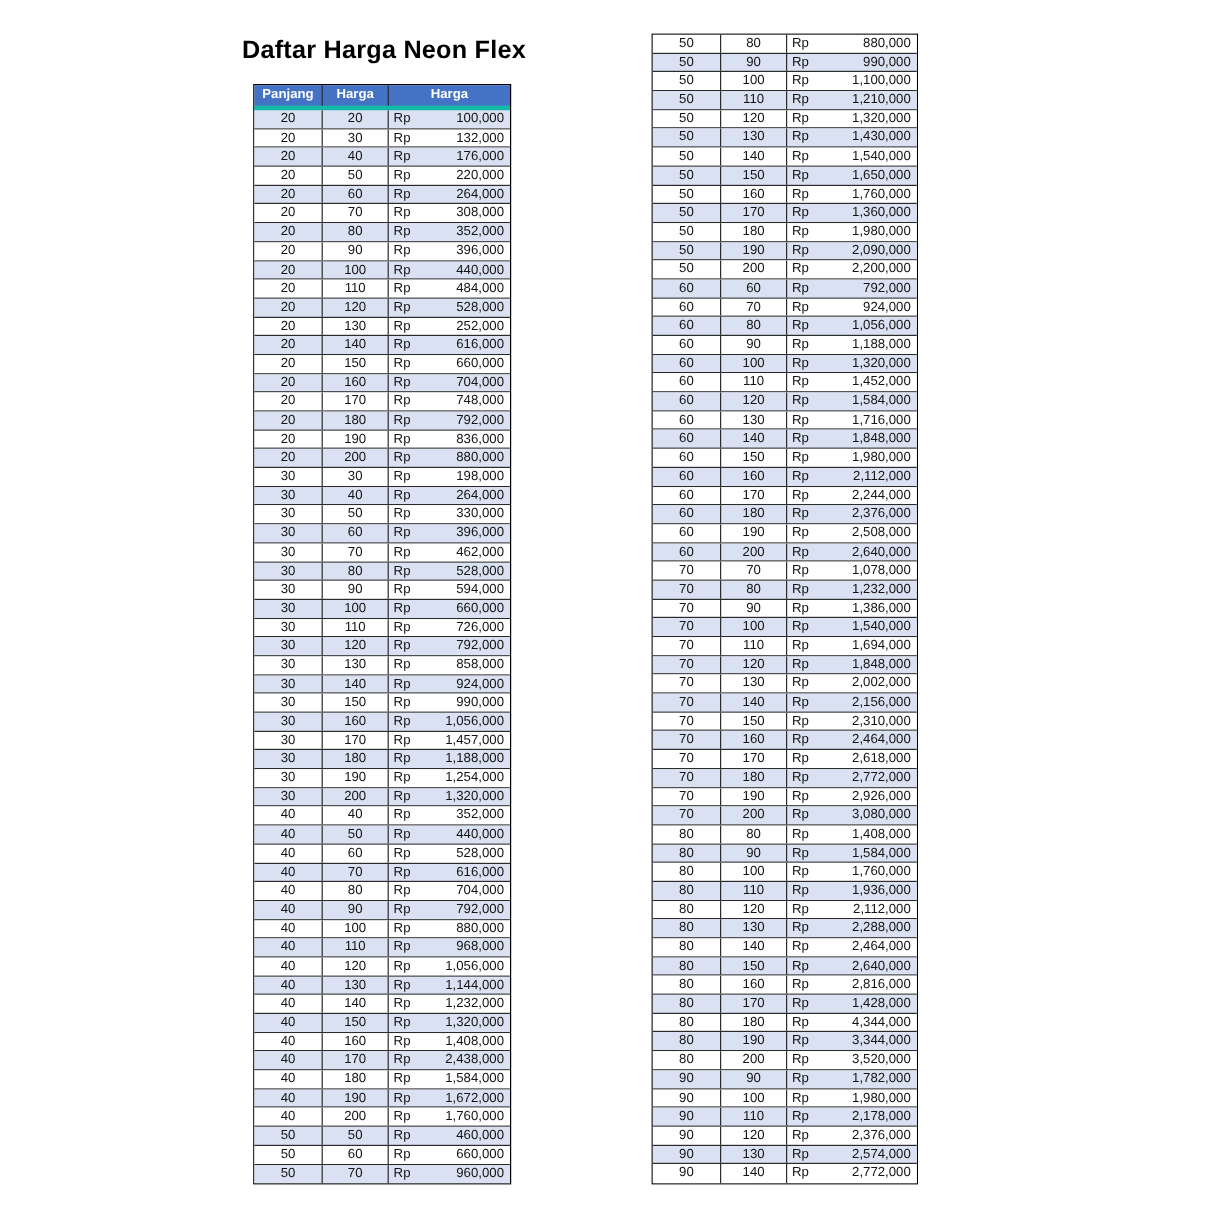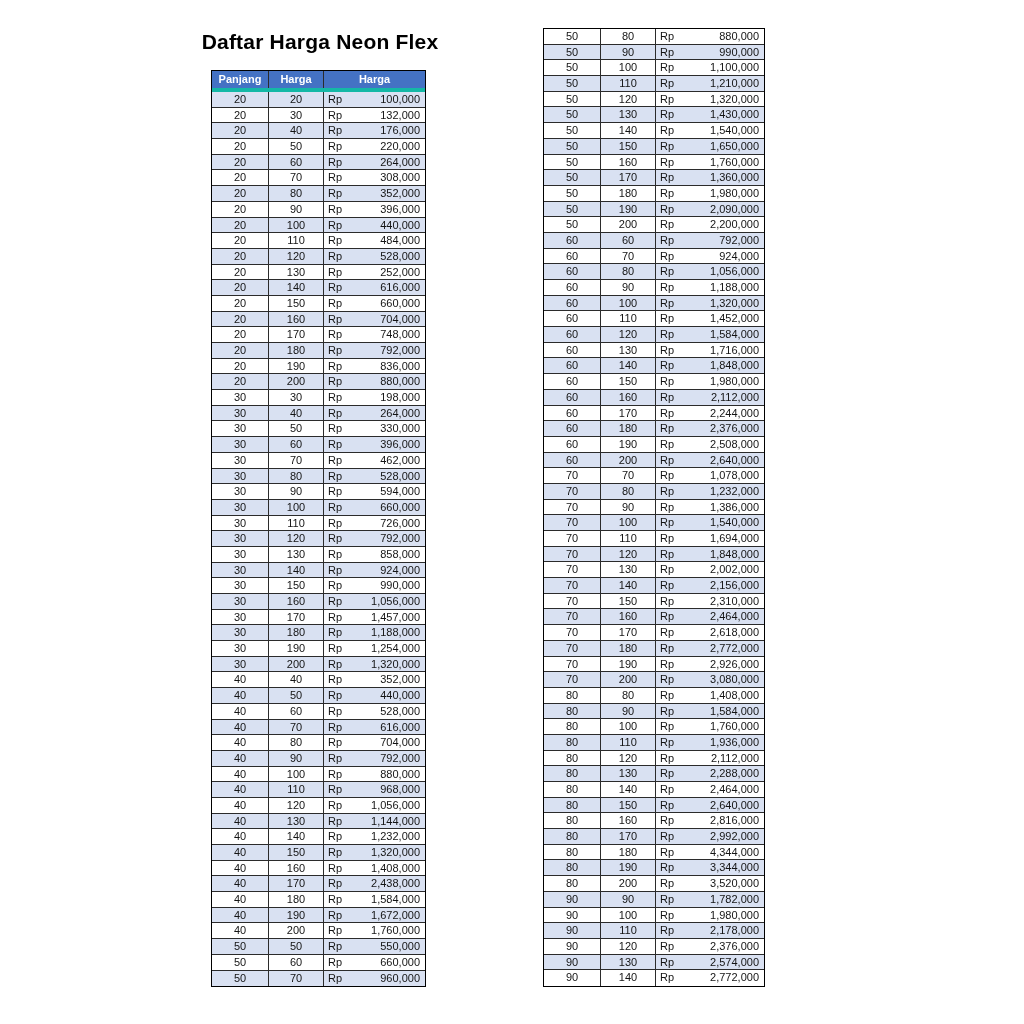--- a/index.html
+++ b/index.html
@@ -518,21 +518,21 @@
         <div class="td col-h">
           <span class="rp">Rp</span>
           <span class="amt">1,760,000</span>
         </div>
       </div>
       <div class="tr shaded">
         <div class="td col-p">50</div>
         <div class="td col-l">50</div>
         <div class="td col-h">
           <span class="rp">Rp</span>
-          <span class="amt">550,000</span>
+          <span class="amt">460,000</span>
         </div>
       </div>
       <div class="tr">
         <div class="td col-p">50</div>
         <div class="td col-l">60</div>
         <div class="td col-h">
           <span class="rp">Rp</span>
           <span class="amt">660,000</span>
         </div>
       </div>
@@ -955,21 +955,21 @@
         <div class="td col-h">
           <span class="rp">Rp</span>
           <span class="amt">2,816,000</span>
         </div>
       </div>
       <div class="tr shaded">
         <div class="td col-p">80</div>
         <div class="td col-l">170</div>
         <div class="td col-h">
           <span class="rp">Rp</span>
-          <span class="amt">2,992,000</span>
+          <span class="amt">1,428,000</span>
         </div>
       </div>
       <div class="tr">
         <div class="td col-p">80</div>
         <div class="td col-l">180</div>
         <div class="td col-h">
           <span class="rp">Rp</span>
           <span class="amt">4,344,000</span>
         </div>
       </div>

